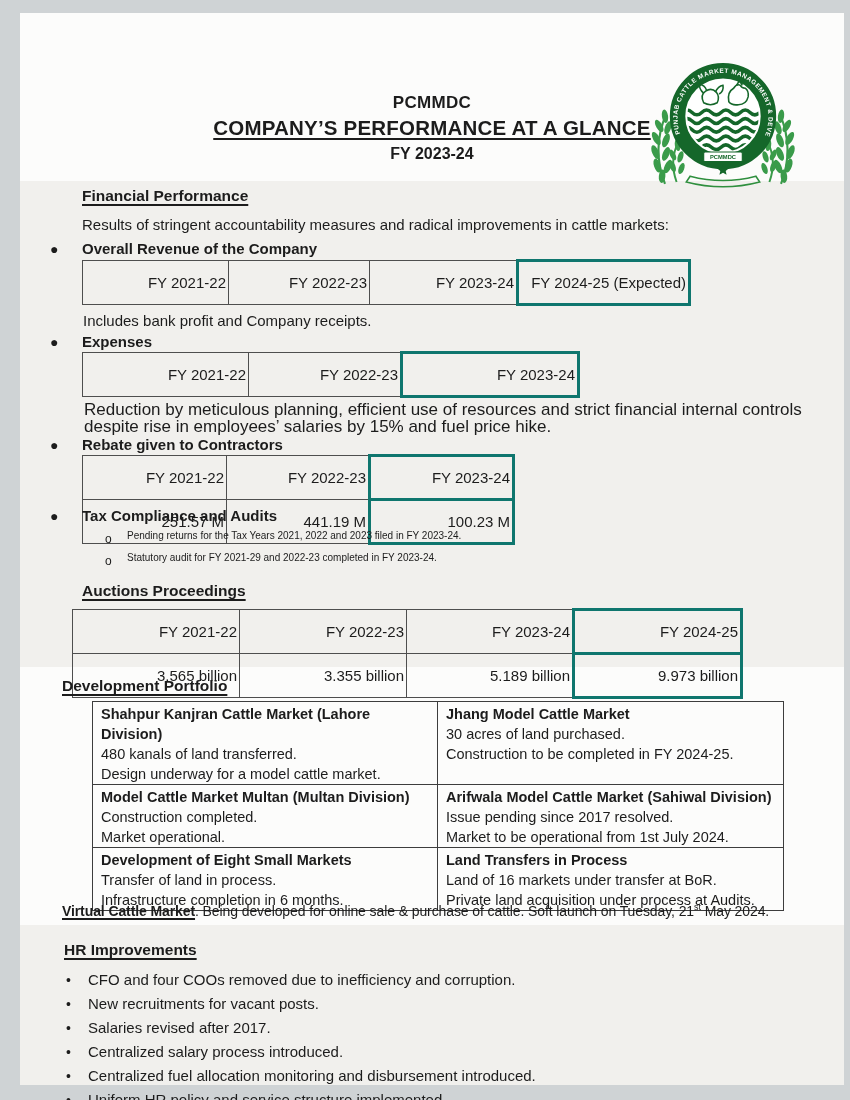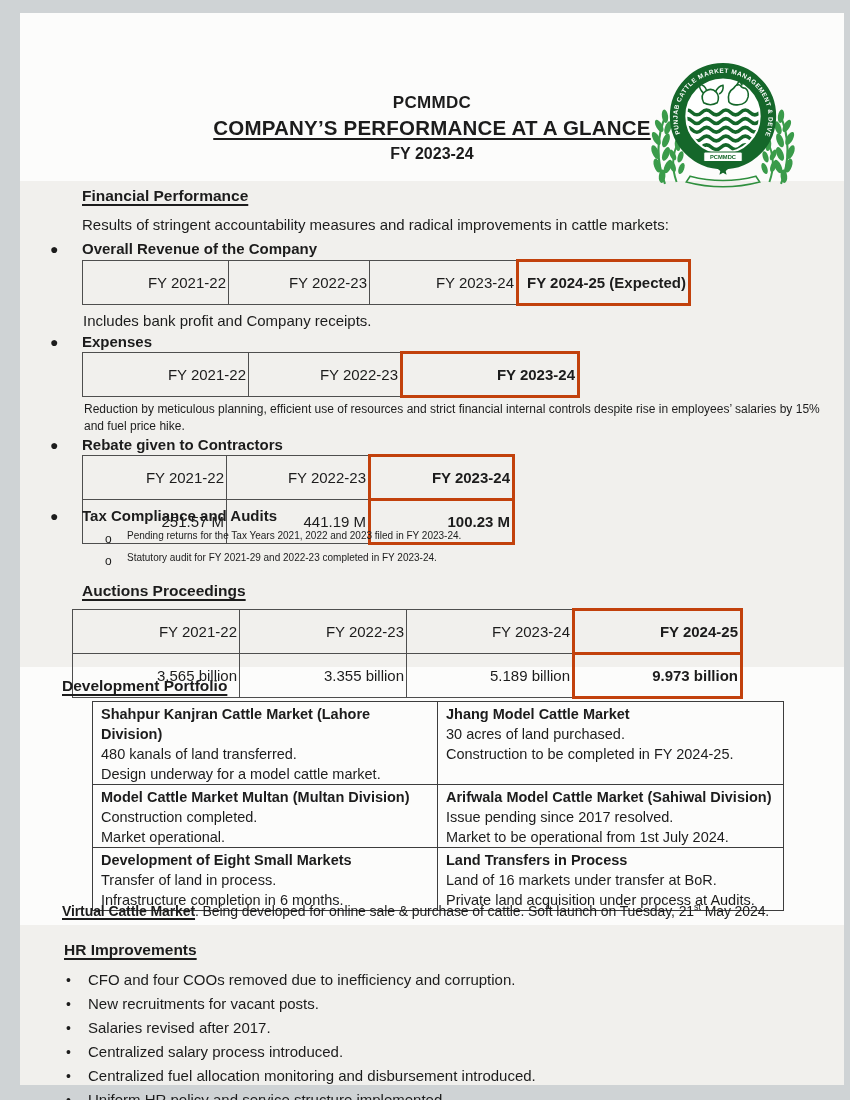--- a/index.html
+++ b/index.html
@@ -38,23 +38,23 @@
   .bullet-glyph { width:14px; font-size:14px; line-height:19px; }
   .bullet-label { font-size:15px; font-weight:bold; }
   .sub-bullet-glyph { width:22px; font-size:12px; line-height:19px; }
   .sub-text { font-size:10px; }
 
   table.doc-table { border-collapse:collapse; table-layout:fixed; }
   table.doc-table td {
     border:1.5px solid #4e4e4e; text-align:right; vertical-align:middle;
     font-size:15px; height:24px; padding:12px 2px; background:transparent;
   }
-  table.doc-table td.hl { border:3px solid #c2410c; font-weight:bold; }
-
-  .small-note { font-size:12px; line-height:17px; }
+  table.doc-table td.hl { border:3px solid #0f766e; font-weight:normal; }
+
+  .small-note { font-size:17px; line-height:17px; }
 
   
   table.dev-table { border-collapse:collapse; table-layout:fixed; }
   table.dev-table td {
     border:1.8px solid #3d3d3d; vertical-align:top; padding:2px 8px 0 8px;
     font-size:14.5px; height:62px;
   }
   .dev-title { font-weight:bold; line-height:20px; }
   .dev-line { line-height:20px; }
 

